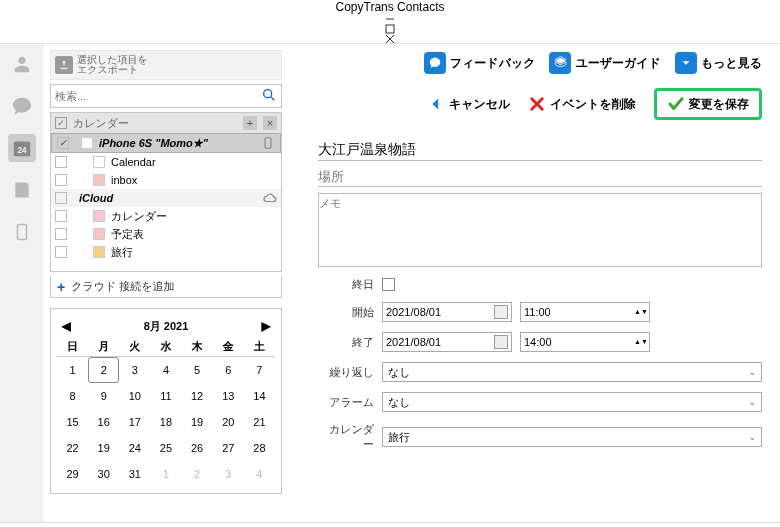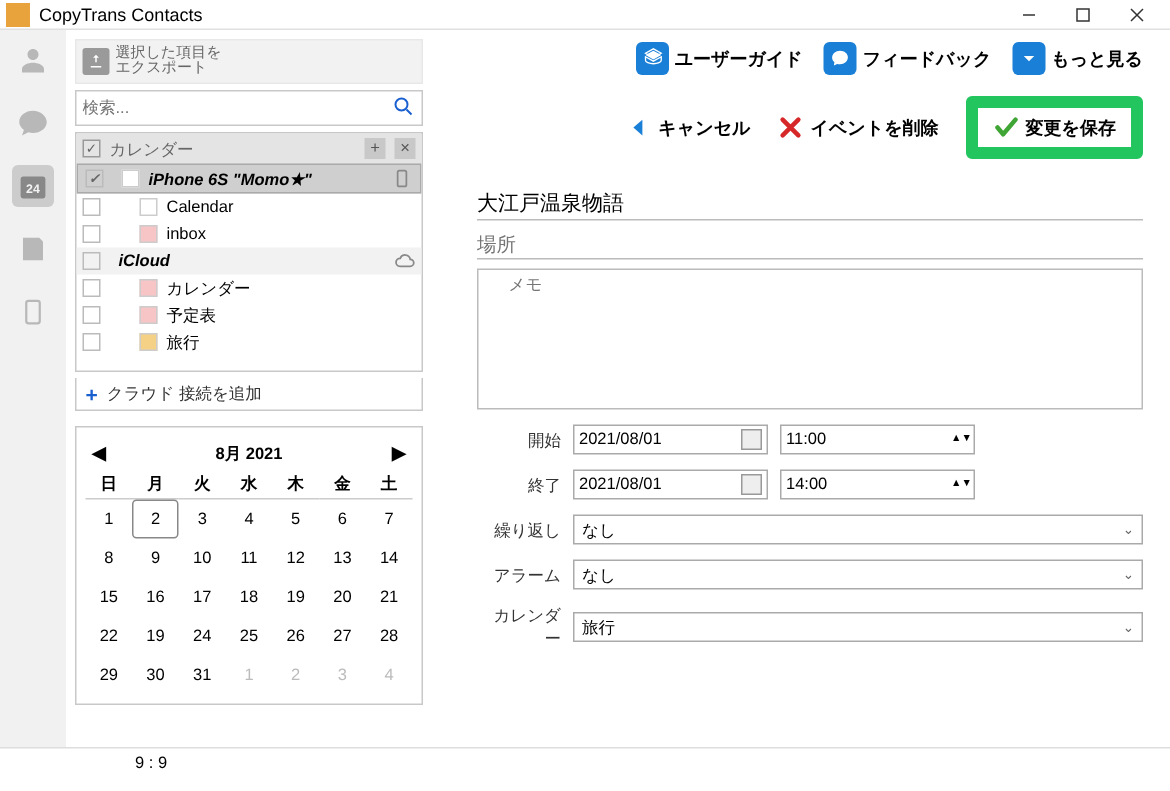--- a/index.html
+++ b/index.html
@@ -1,17 +1,17 @@
 <!DOCTYPE html>
 <html><head>
 <meta charset="utf-8">
 <style>
 * { box-sizing: border-box; margin: 0; padding: 0; }
 body { font-family: "Meiryo UI", "Yu Gothic UI", sans-serif; font-size: 11px; background: #fff; width: 780px; height: 527px; overflow: hidden; }
-.titlebar { height: 20px; display: flex; align-items: center; padding: 0 4px; border-bottom: 1px solid #e0e0e0; }
+.titlebar { height: 44px; display: flex; align-items: center; padding: 0 4px; border-bottom: 1px solid #e0e0e0; flex-direction: column; }
 .titlebar .app-icon { width: 16px; height: 16px; background: #e8a33d; margin-right: 6px; }
 .titlebar .title { flex: 1; font-size: 12px; }
 .winbtn { width: 36px; height: 26px; display: flex; align-items: center; justify-content: center; }
 .winbtn svg { width: 10px; height: 10px; }
 .content { display: flex; height: 478px; }
 .navcol { width: 44px; background: #f1f1f1; display: flex; flex-direction: column; align-items: center; padding-top: 6px; gap: 14px; }
 .navcol .nicon { width: 28px; height: 28px; display: flex; align-items: center; justify-content: center; }
 .navcol .nicon svg { fill: #b8b8b8; }
 .navcol .nicon.active { background: #ccc; border-radius: 4px; }
 .navcol .nicon.active svg { fill: #888; }
@@ -46,24 +46,24 @@
 .cal-dow { font-weight: bold; border-bottom:1px solid #ccc; height:20px !important;}
 .cal-today { border: 1px solid #888; border-radius:3px; }
 .rightpane { flex: 1; padding: 8px 18px 0 30px; display:flex; flex-direction:column; }
 .toprow { display: flex; justify-content: flex-end; gap: 14px; margin-bottom: 14px; }
 .topbtn { display: flex; align-items: center; gap: 4px; font-weight: bold; font-size: 12px; }
 .topbtn .ib { width: 22px; height: 22px; border-radius: 4px; display:flex;align-items:center;justify-content:center; }
 .ib svg{width:14px;height:14px;fill:#fff}
 .actrow { display: flex; justify-content: flex-end; gap: 18px; align-items: center; margin-bottom: 20px; }
 .actbtn { display: flex; align-items: center; gap: 4px; font-weight: bold; font-size: 12px; }
 .actbtn .ai { width: 18px; height: 18px; display:flex;align-items:center;justify-content:center;}
-.savebox { border: 8px solid #22c55e; border-radius: 4px; padding: 4px 10px; }
+.savebox { border: 3px solid #22c55e; border-radius: 4px; padding: 4px 10px; }
 .form { display: flex; flex-direction: column; gap: 6px; }
 .uline { border: none; border-bottom: 1px solid #bbb; font-size: 13px; padding: 2px 0; outline: none; width: 100%; font-family: inherit;}
-.memo { width: 100%; height: 94px; border: 1px solid #bbb; resize: none; font-size: 11px; padding: 2px 20px; font-family:inherit; outline:none;}
+.memo { width: 100%; height: 74px; border: 1px solid #bbb; resize: none; font-size: 11px; padding: 2px 0; font-family:inherit; outline:none;}
 .frow { display: flex; align-items: center; gap: 8px; margin-top: 4px; }
 .flab { width: 56px; text-align: right; font-size: 11px; color: #333; }
 .dt { width: 130px; height: 20px; border: 1px solid #aaa; display:flex;align-items:center;padding:0 3px;justify-content:space-between;font-size:11px;}
 .dt .dbtn { width:14px;height:14px;border:1px solid #999;background:#eee;}
 .tm { width: 130px; height: 20px; border: 1px solid #aaa; display:flex;align-items:center;padding:0 3px;justify-content:space-between;font-size:11px;}
 .tm .spn { width:12px;display:flex;flex-direction:column;line-height:6px;font-size:7px;}
 .sel { flex:1; height: 20px; border: 1px solid #aaa; display:flex;align-items:center;padding:0 5px;justify-content:space-between;font-size:11px;}
 .sel .dd{font-size:9px;color:#666;}
 .cbx { width:13px;height:13px;border:1px solid #888;}
 .status { height: 20px; border-top: 1px solid #ddd; font-size:11px; padding-left:90px; display:flex;align-items:center;}
@@ -256,33 +256,33 @@
           <div style="color: rgb(187, 187, 187);">4</div>
         </div>
     </div>
   </div>
 
   <div class="rightpane">
     <div class="toprow">
       <div class="topbtn">
         <div class="ib" style="background:#1a7fd6">
             <svg viewBox="0 0 24 24">
+              <path d="M12 3C7 3 3 6.5 3 11c0 2 1 3.8 2.6 5L5 20l3.8-1.8c1 .3 2.1.5 3.2.5 5 0 9-3.5 9-8s-4-7.7-9-7.7z"></path>
+            </svg>
+          </div>
+        <span>フィードバック</span>
+      </div>
+      <div class="topbtn">
+        <div class="ib" style="background:#1a7fd6">
+            <svg viewBox="0 0 24 24">
               <path d="M22 6l-9 5-9-5 9-5 9 5zM4 10v4c0 2 4 4 9 4s9-2 9-4v-4l-9 5-9-5z" fill="none" stroke="#fff" stroke-width="1.5"></path>
               <path d="M13 3l9 5-9 5-9-5 9-5z"></path>
             </svg>
           </div>
         <span>ユーザーガイド</span>
-      </div>
-      <div class="topbtn">
-        <div class="ib" style="background:#1a7fd6">
-            <svg viewBox="0 0 24 24">
-              <path d="M12 3C7 3 3 6.5 3 11c0 2 1 3.8 2.6 5L5 20l3.8-1.8c1 .3 2.1.5 3.2.5 5 0 9-3.5 9-8s-4-7.7-9-7.7z"></path>
-            </svg>
-          </div>
-        <span>フィードバック</span>
       </div>
       <div class="topbtn">
         <div class="ib" style="background:#1a7fd6">
             <svg viewBox="0 0 24 24">
               <path d="M6 9l6 6 6-6z"></path>
             </svg>
           </div>
         <span>もっと見る</span>
       </div>
     </div>
@@ -313,20 +313,24 @@
         <span>変更を保存</span>
       </div>
     </div>
 
     <div class="form">
       <input class="uline" style="font-size: 14px;" value="大江戸温泉物語">
       <input class="uline" style="color: rgb(136, 136, 136);" placeholder="場所">
       <textarea class="memo" placeholder="メモ" style=""></textarea>
 
       <div class="frow">
+        <div class="flab">終日</div>
+        <div class="cbx"></div>
+      </div>
+      <div class="frow">
         <div class="flab">開始</div>
         <div class="dt">
             <span>2021/08/01</span>
             <span class="dbtn"></span>
           </div>
         <div class="tm">
             <span>11:00</span>
             <span class="spn">▲▼</span>
           </div>
       </div>

